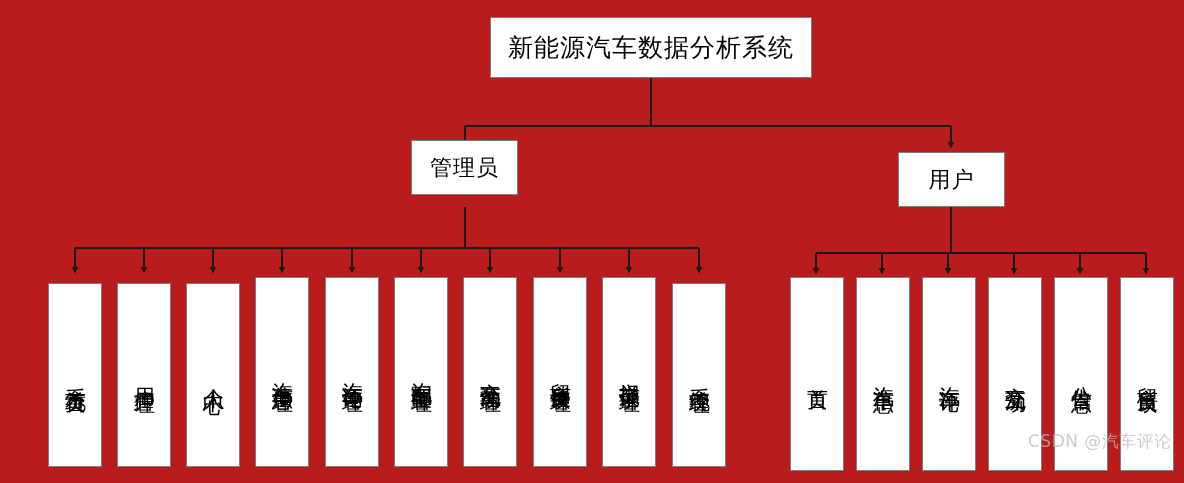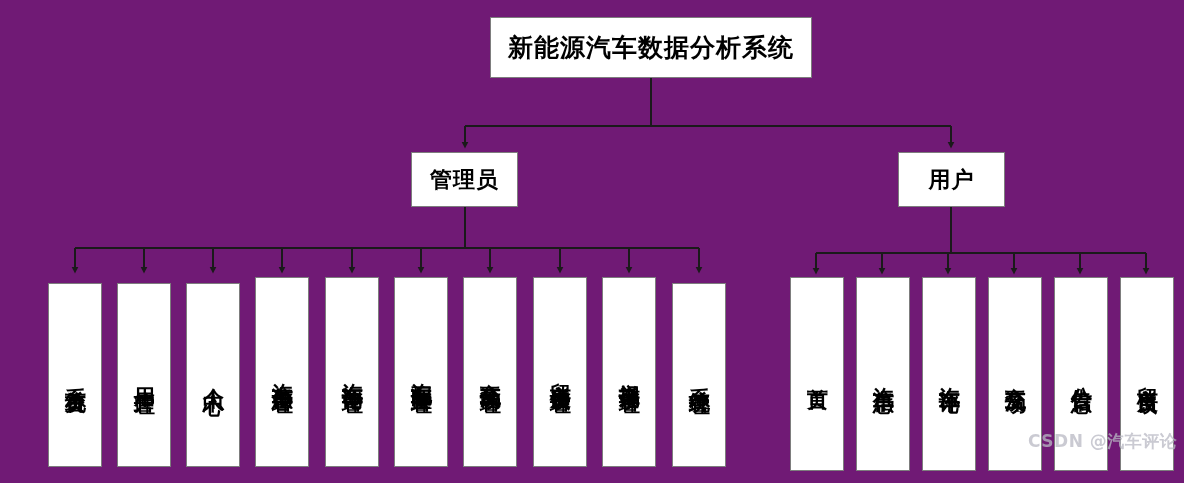--- a/index.html
+++ b/index.html
@@ -7,23 +7,22 @@
     padding: 0;
     background: #ffffff;
   }
   body {
     font-family: "Liberation Serif", "DejaVu Serif", serif;
   }
   #diagram-root {
     position: relative;
     width: 1184px;
     height: 483px;
-    background: #701a75;
+    background: #b91c1c;
     overflow: hidden;
-    font-weight: bold;
   }
   svg.connectors {
     position: absolute;
     left: 0;
     top: 0;
     width: 1184px;
     height: 483px;
     pointer-events: none;
   }
   .node {
@@ -116,21 +115,21 @@
       <path d="M1014,253 L1014,271" marker-end="url(#arrowhead)"></path>
       <path d="M1080,253 L1080,271" marker-end="url(#arrowhead)"></path>
       <path d="M1146,253 L1146,271" marker-end="url(#arrowhead)"></path>
     </g>
   </svg>
 
   <div class="node node-title" style="left:490px; top:17px; width:322px; height:61px;">
     <span>新能源汽车数据分析系统</span>
   </div>
 
-  <div class="node node-role" style="left:411px; top:152px; width:107px; height:55px;">
+  <div class="node node-role" style="left:411px; top:140px; width:107px; height:55px;">
     <span>管理员</span>
   </div>
 
   <div class="node node-role" style="left:898px; top:152px; width:107px; height:55px;justify-content:center;">
     <span>用户</span>
   </div>
 
   <div class="node leaf" style="left:48px; top:283px; width:54px; height:184px;">
     <span class="leaf-label">系统首页</span>
   </div>

